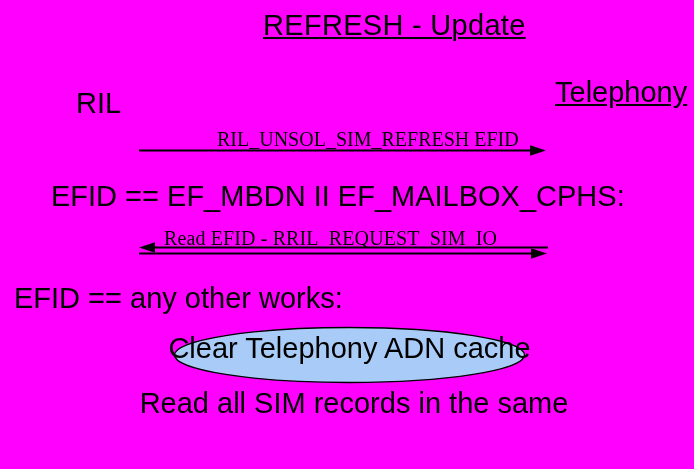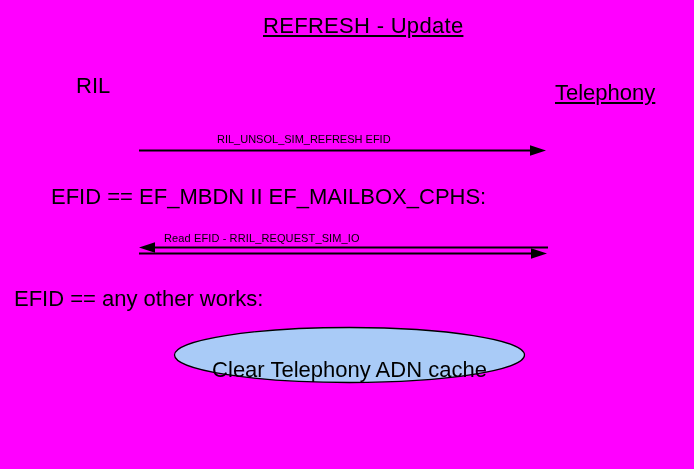--- a/index.html
+++ b/index.html
@@ -5,36 +5,36 @@
   html, body { margin: 0; padding: 0; }
   body {
     width: 694px; height: 469px;
     background: #FF00FF;
     position: relative;
     overflow: hidden;
     font-family: "Liberation Sans", sans-serif;
     color: #000000;
   }
   .abs { position: absolute; white-space: nowrap; }
-  .sans22 { font-size: 22px; line-height: 25px; }
-  .mono { font-family: Liberation Sans, sans-serif; font-size: 11px; line-height: 17px; }
+  .sans22 { font-size: 29px; line-height: 25px; }
+  .mono { font-family: Liberation Serif, serif; font-size: 20px; line-height: 17px; }
   #title {
     left: 263px; top: 12.9px;
     text-decoration: underline;
     text-decoration-thickness: 2px;
     text-underline-offset: 2px;
     letter-spacing: 0.3px;
   }
-  #actor-left  { left: 76px;  top: 73px; }
+  #actor-left  { left: 76px;  top: 91px; }
   #actor-right { left: 555px; top: 79.9px; text-decoration: underline; }
   #msg1-label { left: 217px; top: 131.1px; }
   #cond1 { left: 14px; top: 183.9px; margin-left: 37px; }
   #msg2-label { left: 164px; top: 229.6px; letter-spacing: 0.12px; }
   #cond2 { left: 14px; top: 285.9px; }
-  #bubble-label { left: 149.5px; top: 357px; width: 400px; text-align: center; }
+  #bubble-label { left: 149.5px; top: 336px; width: 400px; text-align: center; }
   #note { left: 104px; top: 390.9px; width: 500px; text-align: center; }
   svg.layer { position: absolute; left: 0; top: 0; }
 </style>
 </head>
 <body style="background: rgb(255, 0, 255);">
 
 <svg class="layer" width="694" height="469" viewBox="0 0 694 469">
 
   <g>
     <line x1="139" y1="150.5" x2="533" y2="150.5" stroke="#000" stroke-width="2"></line>
@@ -63,13 +63,14 @@
 
 <div id="cond1" class="abs sans22">EFID == EF_MBDN II EF_MAILBOX_CPHS:</div>
 
 <div id="msg2-label" class="abs mono">Read EFID - RRIL_REQUEST_SIM_IO</div>
 
 <div id="cond2" class="abs sans22">EFID == any other works:</div>
 
 <div id="bubble-label" class="abs sans22">Clear Telephony ADN cache</div>
 
 <div id="note" class="abs sans22">
+  <div>Read all SIM records in the same</div>
 </div>
 
 </body></html>

